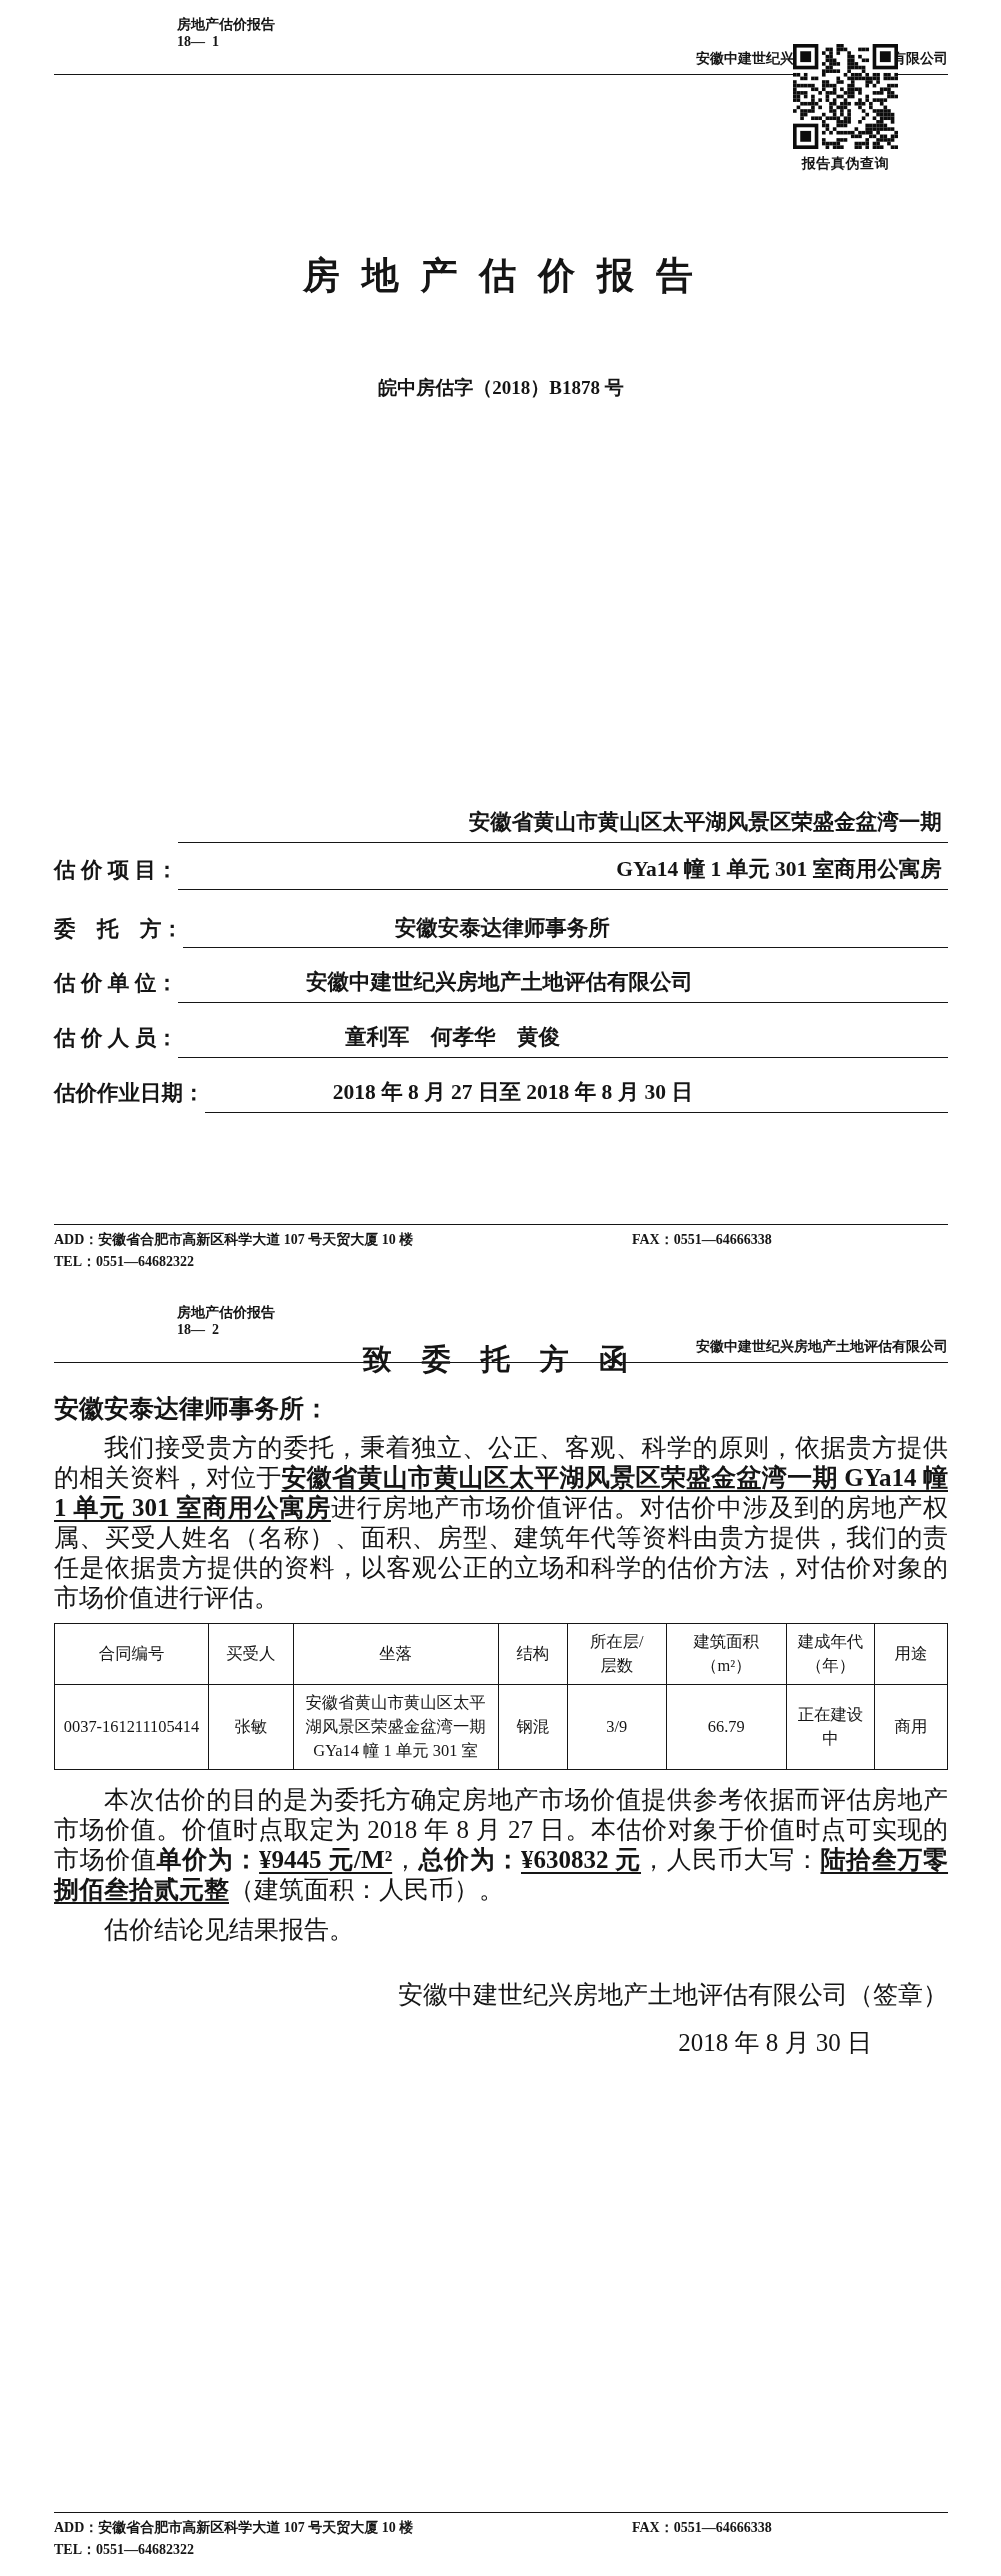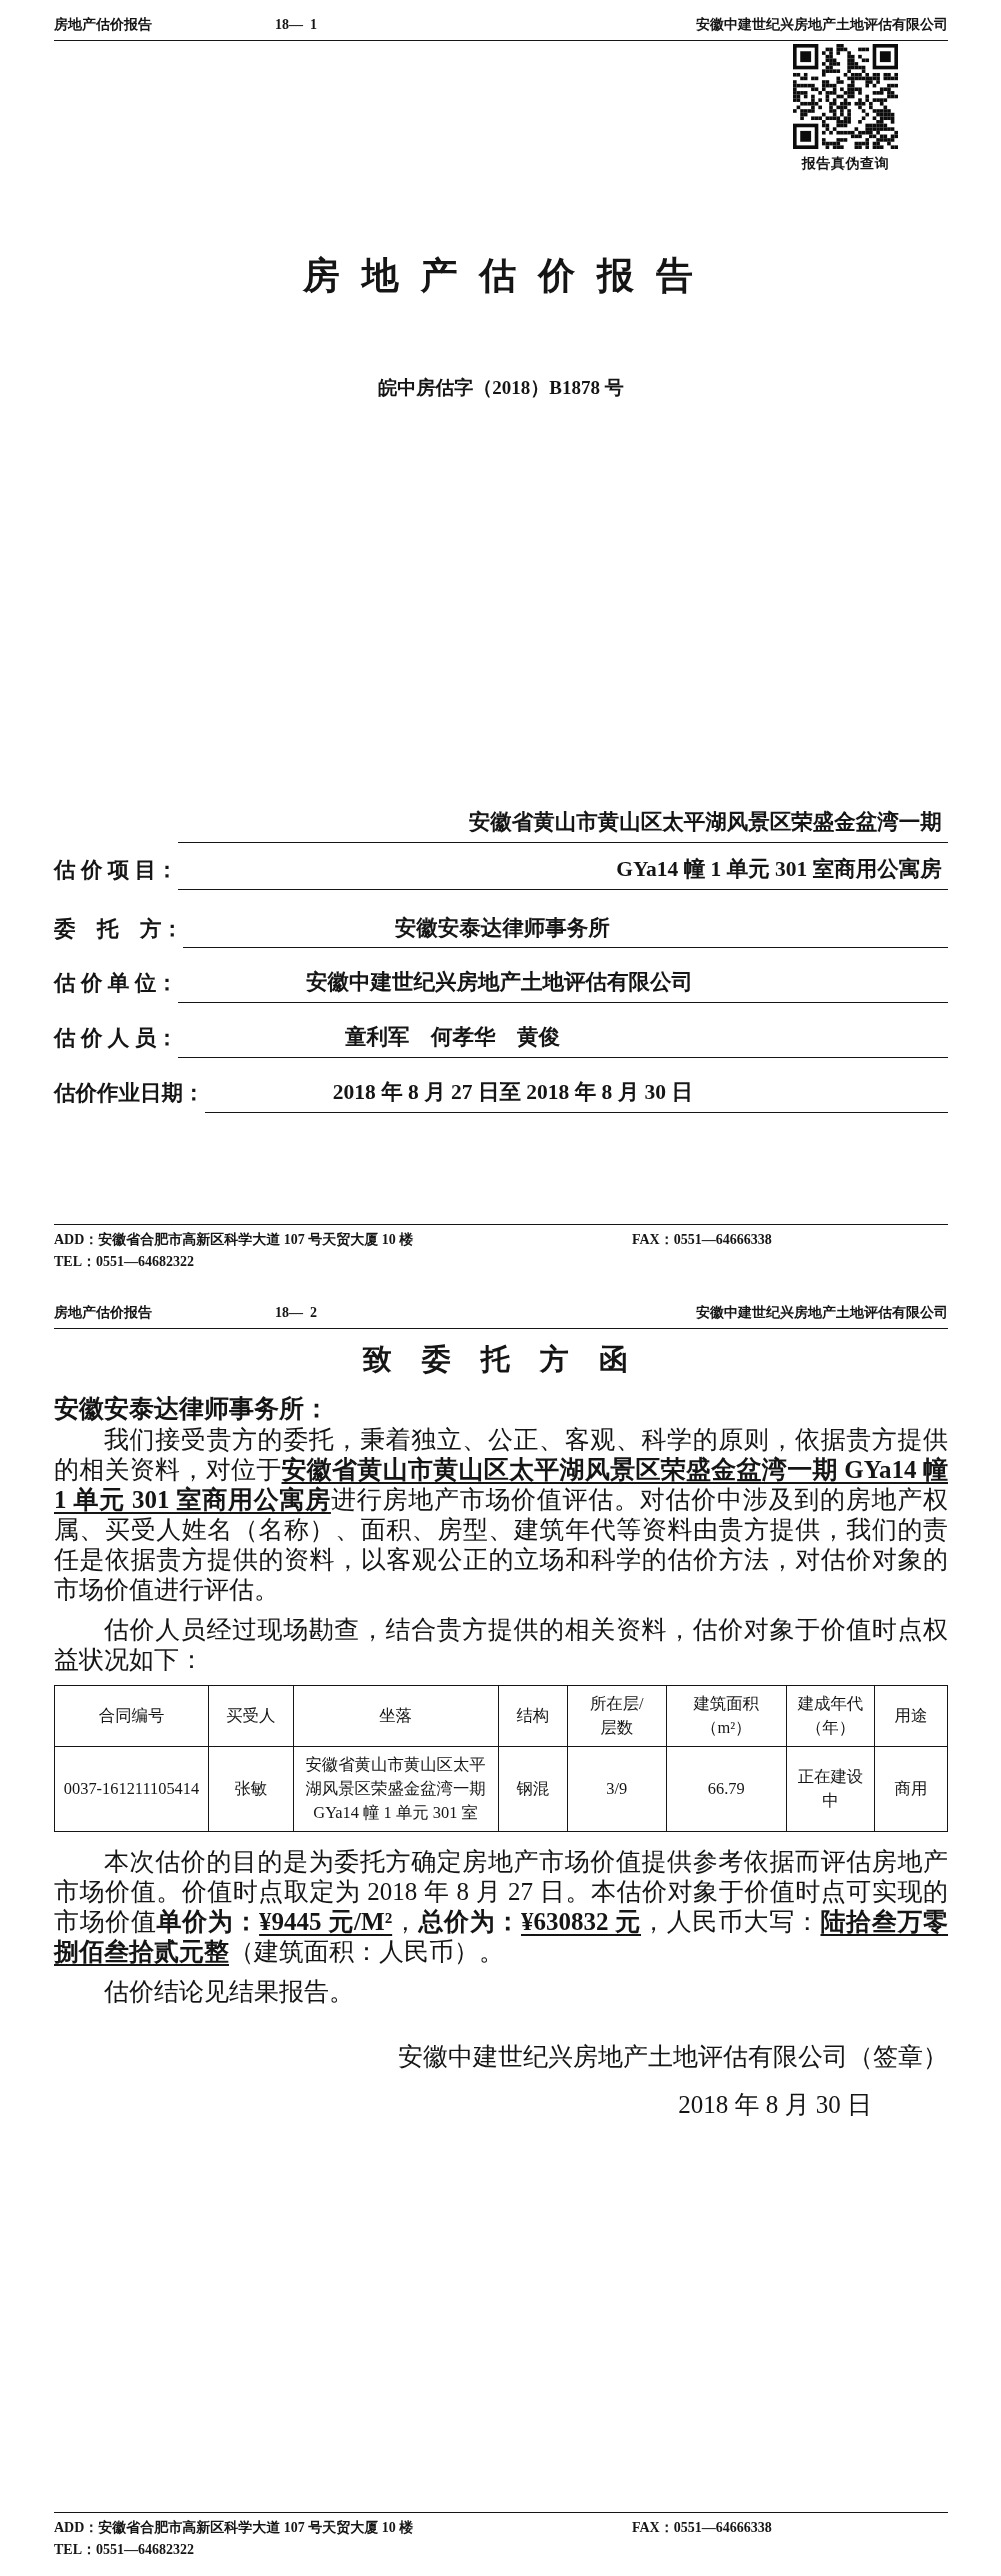--- a/index.html
+++ b/index.html
@@ -12,21 +12,21 @@
   .sheet { position:relative; width:1002px; height:2576px; background:#fff; overflow:hidden; }
   .page { position:absolute; left:0; width:1002px; height:1288px; background:#fff; }
   #pg1 { top:0; }
   #pg2 { top:1288px; }
 
   
   .hdr {
     position:absolute; top:16.4px; left:54px; right:54px;
     display:flex; align-items:baseline;
     font-size:14px; font-weight:bold;
-    border-bottom:1.3px solid #161616; padding-bottom:5.7px;
+    border-bottom:1.3px solid #161616; padding-bottom:5.7px;flex-direction:column;
   }
   .hdr .pnum { margin-left:123px; white-space:pre; }
   .hdr .hright { margin-left:auto; }
 
   
   .ftr {
     position:absolute; top:1224px; left:54px; right:54px;
     border-top:1.3px solid #161616; padding-top:5.7px;
     font-size:14px; font-weight:bold;
   }
@@ -55,21 +55,21 @@
   .fval { flex:1; border-bottom:1.6px solid #161616; padding:0 6.3px 5.7px; text-align:center; }
   .fval.pr  { padding-right:133px; }
   .fval.prr { padding-right:227px; }
   .fcol { flex:1; display:flex; flex-direction:column; }
   .fcol .fval { flex:none; text-align:right; margin-bottom:11.4px; }
   .fcol .fval:last-child { margin-bottom:0; }
 
   
   .letter { position:absolute; top:56px; left:54px; right:54px; font-size:25px; line-height:30px; }
   .letter-title { text-align:center; font-size:29px; font-weight:bold; letter-spacing:11.4px; margin-bottom:20px; }
-  .salut { font-weight:bold; margin-bottom:1px; }
+  .salut { font-weight:bold; margin-bottom:9px; }
   .letter p { text-align:justify; text-indent:2em; margin-bottom:10px; }
   .bu { font-weight:bold; text-decoration:underline; text-underline-offset:4.4px; text-decoration-thickness:1.6px; }
   .bold { font-weight:bold; }
 
   table.appr {
     width:100%; border-collapse:collapse; table-layout:fixed;
     margin:8.8px 0 15px; font-size:16.4px; line-height:1.45;
   }
   table.appr th, table.appr td {
     border:1.3px solid #161616; text-align:center; vertical-align:middle;
@@ -480,21 +480,20 @@
       <span class="hright">安徽中建世纪兴房地产土地评估有限公司</span>
     </div>
 
     <div class="letter">
 
       <div class="letter-title">致 委 托 方 函</div>
       <div class="salut">安徽安泰达律师事务所：</div>
 
       <p><span>我们接受贵方的委托，秉着独立、公正、客观、科学的原则，依据贵方提供的相关资料，对位于</span><span class="bu">安徽省黄山市黄山区太平湖风景区荣盛金盆湾一期 GYa14 幢 1 单元 301 室商用公寓房</span><span>进行房地产市场价值评估。对估价中涉及到的房地产权属、买受人姓名（名称）、面积、房型、建筑年代等资料由贵方提供，我们的责任是依据贵方提供的资料，以客观公正的立场和科学的估价方法，对估价对象的市场价值进行评估。</span></p>
 
-      <p>估价人员经过现场勘查，结合贵方提供的相关资料，估价对象于价值时点权益状况如下：</p>
 
       <table class="appr">
         <colgroup>
           <col style="width:133px">
             <col style="width:73px">
             <col style="width:177px">
             <col style="width:60px">
           <col style="width:85px">
             <col style="width:104px">
             <col style="width:76px">

